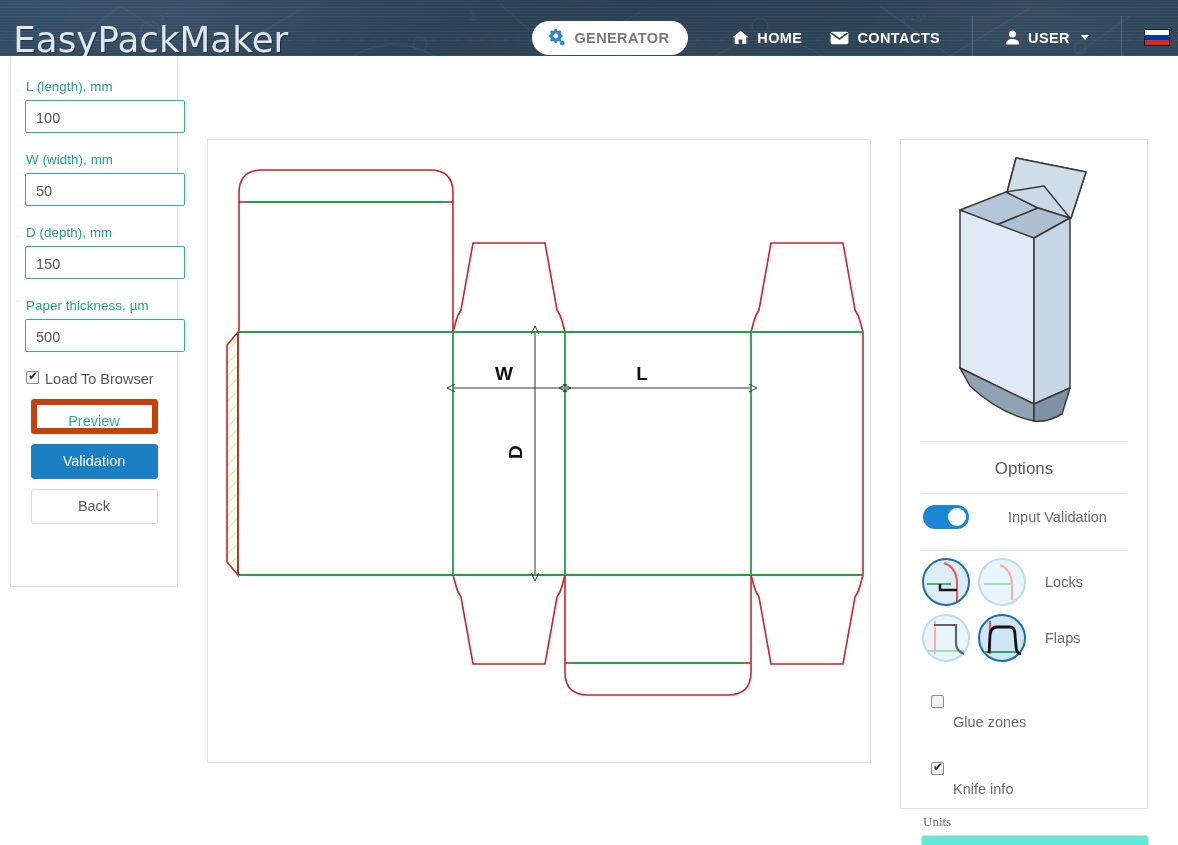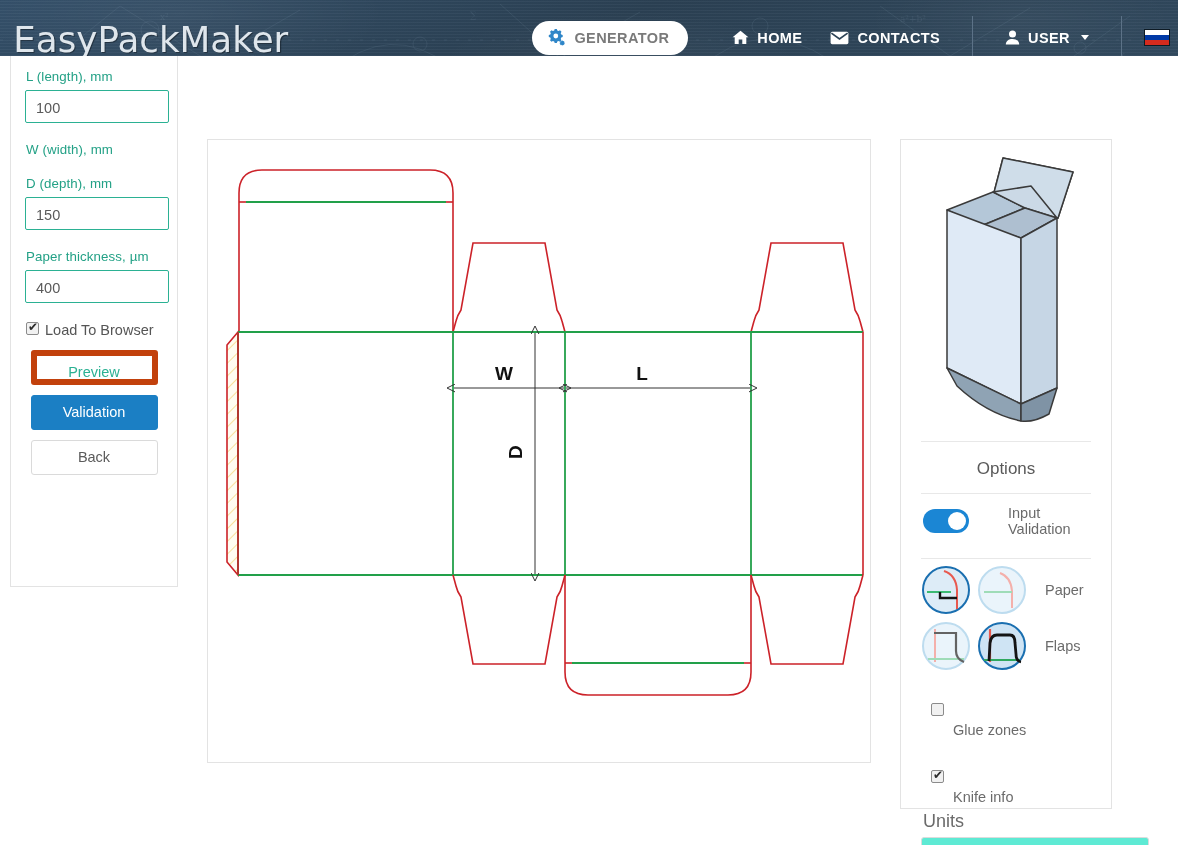--- a/index.html
+++ b/index.html
@@ -73,28 +73,28 @@
 
   
   #body { position: relative; width: 1178px; height: 695px; background: #fff; }
 
   
   #sidebar {
     position: absolute; left: 10px; top: 0px;
     width: 168px; height: 531px;
     background: #ffffff;
     border: 1px solid #e3e3e3; border-top: none;
-    padding: 8px 14px 0 14px;
+    padding: 18px 14px 0 14px;
   }
   .field-label {
     color: #23a186; font-size: 13.3px; margin: 5px 0 6px 1px;
     letter-spacing: .1px;
   }
   .text-input {
-    width: 144px; height: 33px;
+    width: 160px; height: 33px;
     border: 1px solid #2bb193; border-radius: 2px;
     font-size: 14.5px; color: #5a5a5a;
     padding: 2px 0 0 10px;
     font-family: "Liberation Sans", sans-serif;
     outline: none; background: #fff;
     display: flex; align-items: center;
   }
   .field-block { margin-bottom: 19px; }
 
   .cbrow { display: flex; align-items: flex-start; gap: 6px; margin: 18px 0 12px 1px; }
@@ -130,21 +130,21 @@
   #canvas-title { font-size: 16.5px; color: #555; letter-spacing: .2px; }
   #help-icon {
     position: absolute; right: 16px; top: 50%; transform: translateY(-50%);
     width: 21px; height: 21px; cursor: pointer;
   }
   #dieline { display: block; }
 
   
   #right-panel {
     position: absolute; left: 900px; top: 83px;
-    width: 212px; height: 670px;
+    width: 248px; height: 670px;
     background: #ffffff; border: 1px solid #e3e3e3;
     padding: 6px 20px 0 20px;
   }
   #box3d { display: block; margin: 0 auto; }
   .hr { height: 1px; background: #e8e8e8; margin: 10px 0 0 0; }
   #options-title {
     text-align: center; font-size: 17px; color: #5a5a5a;
     margin: 17px 0 14px 0;
   }
   .opt-row { display: flex; align-items: center; }
@@ -160,21 +160,21 @@
   .opt-label { font-size: 14.5px; color: #6b6b6b; margin-left: 39px; }
 
   .icon-rows { padding-top: 6px; }
   .icon-row { display: flex; align-items: center; margin-bottom: 6px; }
   .icon-choice { width: 50px; height: 50px; margin-right: 6px; cursor: pointer; }
   .icon-row .opt-label { margin-left: 12px; }
 
   .opt-check { display: flex; align-items: center; gap: 9px; margin: 10px 0 0 10px; }
   .opt-check span { font-size: 14.5px; color: #6b6b6b; margin-top: 41px; }
 
-  #units-label { font-size: 18px; color: #6b6b6b; margin: 6px 0 5px 2px; }
+  #units-label { font-size: 13px; color: #6b6b6b; margin: 17px 0 5px 2px; font-family: Liberation Serif, serif; }
   #units-select {
     position: relative; width: 228px; height: 35px;
     border: 1px solid #dcdcdc; border-radius: 3px; background: #5eead4;
     display: flex; align-items: center; padding-left: 14px;
     font-size: 14.5px; color: #777; cursor: pointer;
   }
   #units-select .caret {
     position: absolute; right: 12px; top: 50%; transform: translateY(-50%);
     width: 0; height: 0; border-left: 5px solid transparent;
     border-right: 5px solid transparent; border-top: 6px solid #6b6b6b;
@@ -265,30 +265,31 @@
 
   <div id="sidebar">
 
     <div class="field-block">
       <div class="field-label">L (length), mm</div>
       <div class="text-input">100</div>
     </div>
 
     <div class="field-block">
       <div class="field-label">W (width), mm</div>
+      <div class="text-input">50</div>
     </div>
 
     <div class="field-block">
       <div class="field-label">D (depth), mm</div>
       <div class="text-input">150</div>
     </div>
 
     <div class="field-block">
       <div class="field-label">Paper thickness, µm</div>
-      <div class="text-input">400</div>
+      <div class="text-input">500</div>
     </div>
 
     <div class="cbrow">
       <div class="cbox checked"></div>
       <span>Load To Browser</span>
     </div>
 
     <div class="btn btn-outline-teal">Preview</div>
     <div class="btn btn-primary">Validation</div>
     <div class="btn btn-outline-grey">Back</div>
@@ -414,21 +415,21 @@
           <circle cx="25" cy="25" r="23" fill="#ddecf7" stroke="#1a6fb0" stroke-width="2"></circle>
           <path d="M23 6 Q35 10 36 25 L36 44" fill="none" stroke="#e8594f" stroke-width="2"></path>
           <line x1="6" y1="27" x2="30" y2="27" stroke="#3cba72" stroke-width="2"></line>
           <path d="M19 27 L19 33 L36 33" fill="none" stroke="#141414" stroke-width="2.4"></path>
         </svg>
         <svg class="icon-choice" viewBox="0 0 50 50">
           <circle cx="25" cy="25" r="23" fill="#eaf4fb" stroke="#bddcef" stroke-width="2"></circle>
           <path d="M23 8 Q34 12 35 26 L35 43" fill="none" stroke="#f4b0ab" stroke-width="2"></path>
           <line x1="7" y1="27" x2="35" y2="27" stroke="#9fdcb8" stroke-width="2"></line>
         </svg>
-        <div class="opt-label">Paper</div>
+        <div class="opt-label">Locks</div>
       </div>
 
       <div class="icon-row">
         <svg class="icon-choice" viewBox="0 0 50 50">
           <circle cx="25" cy="25" r="23" fill="#eaf4fb" stroke="#bddcef" stroke-width="2"></circle>
           <line x1="14" y1="8" x2="14" y2="41" stroke="#f4b0ab" stroke-width="2"></line>
           <line x1="7" y1="38" x2="43" y2="38" stroke="#9fdcb8" stroke-width="2"></line>
           <path d="M13 12 L35 12 L35 30 Q35 38 43 41" fill="none" stroke="#636363" stroke-width="2.2"></path>
         </svg>
         <svg class="icon-choice" viewBox="0 0 50 50">

